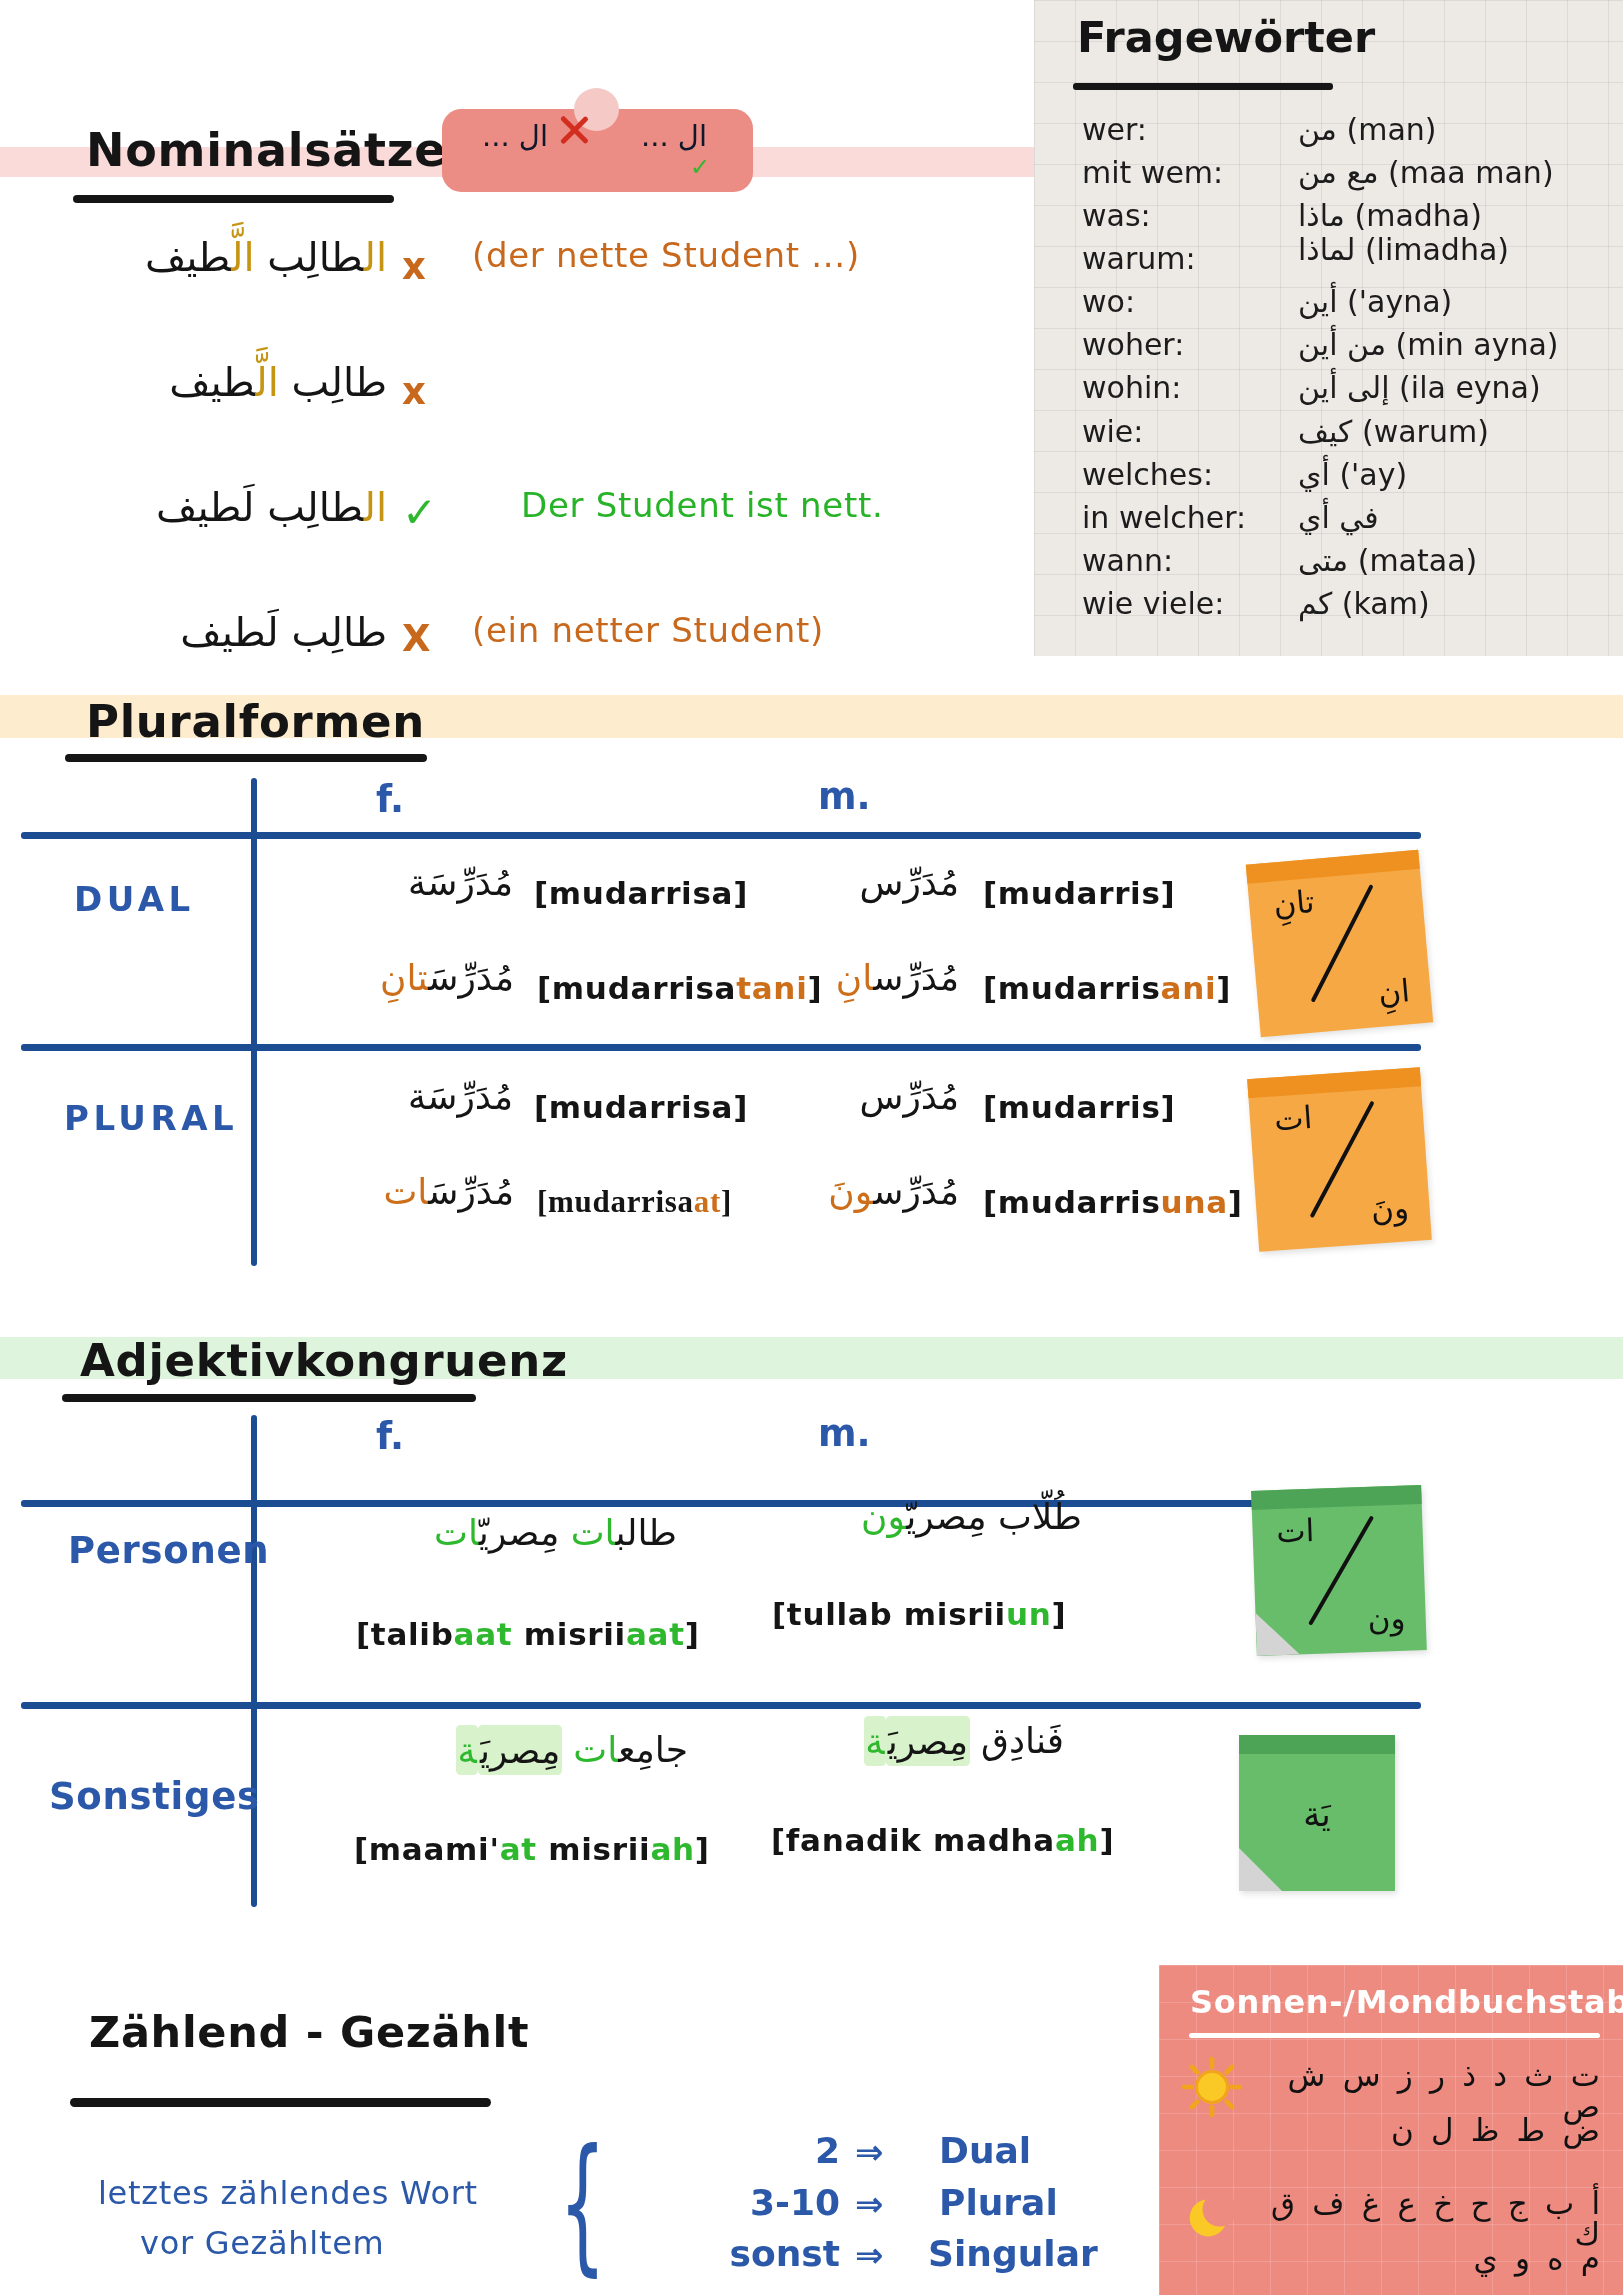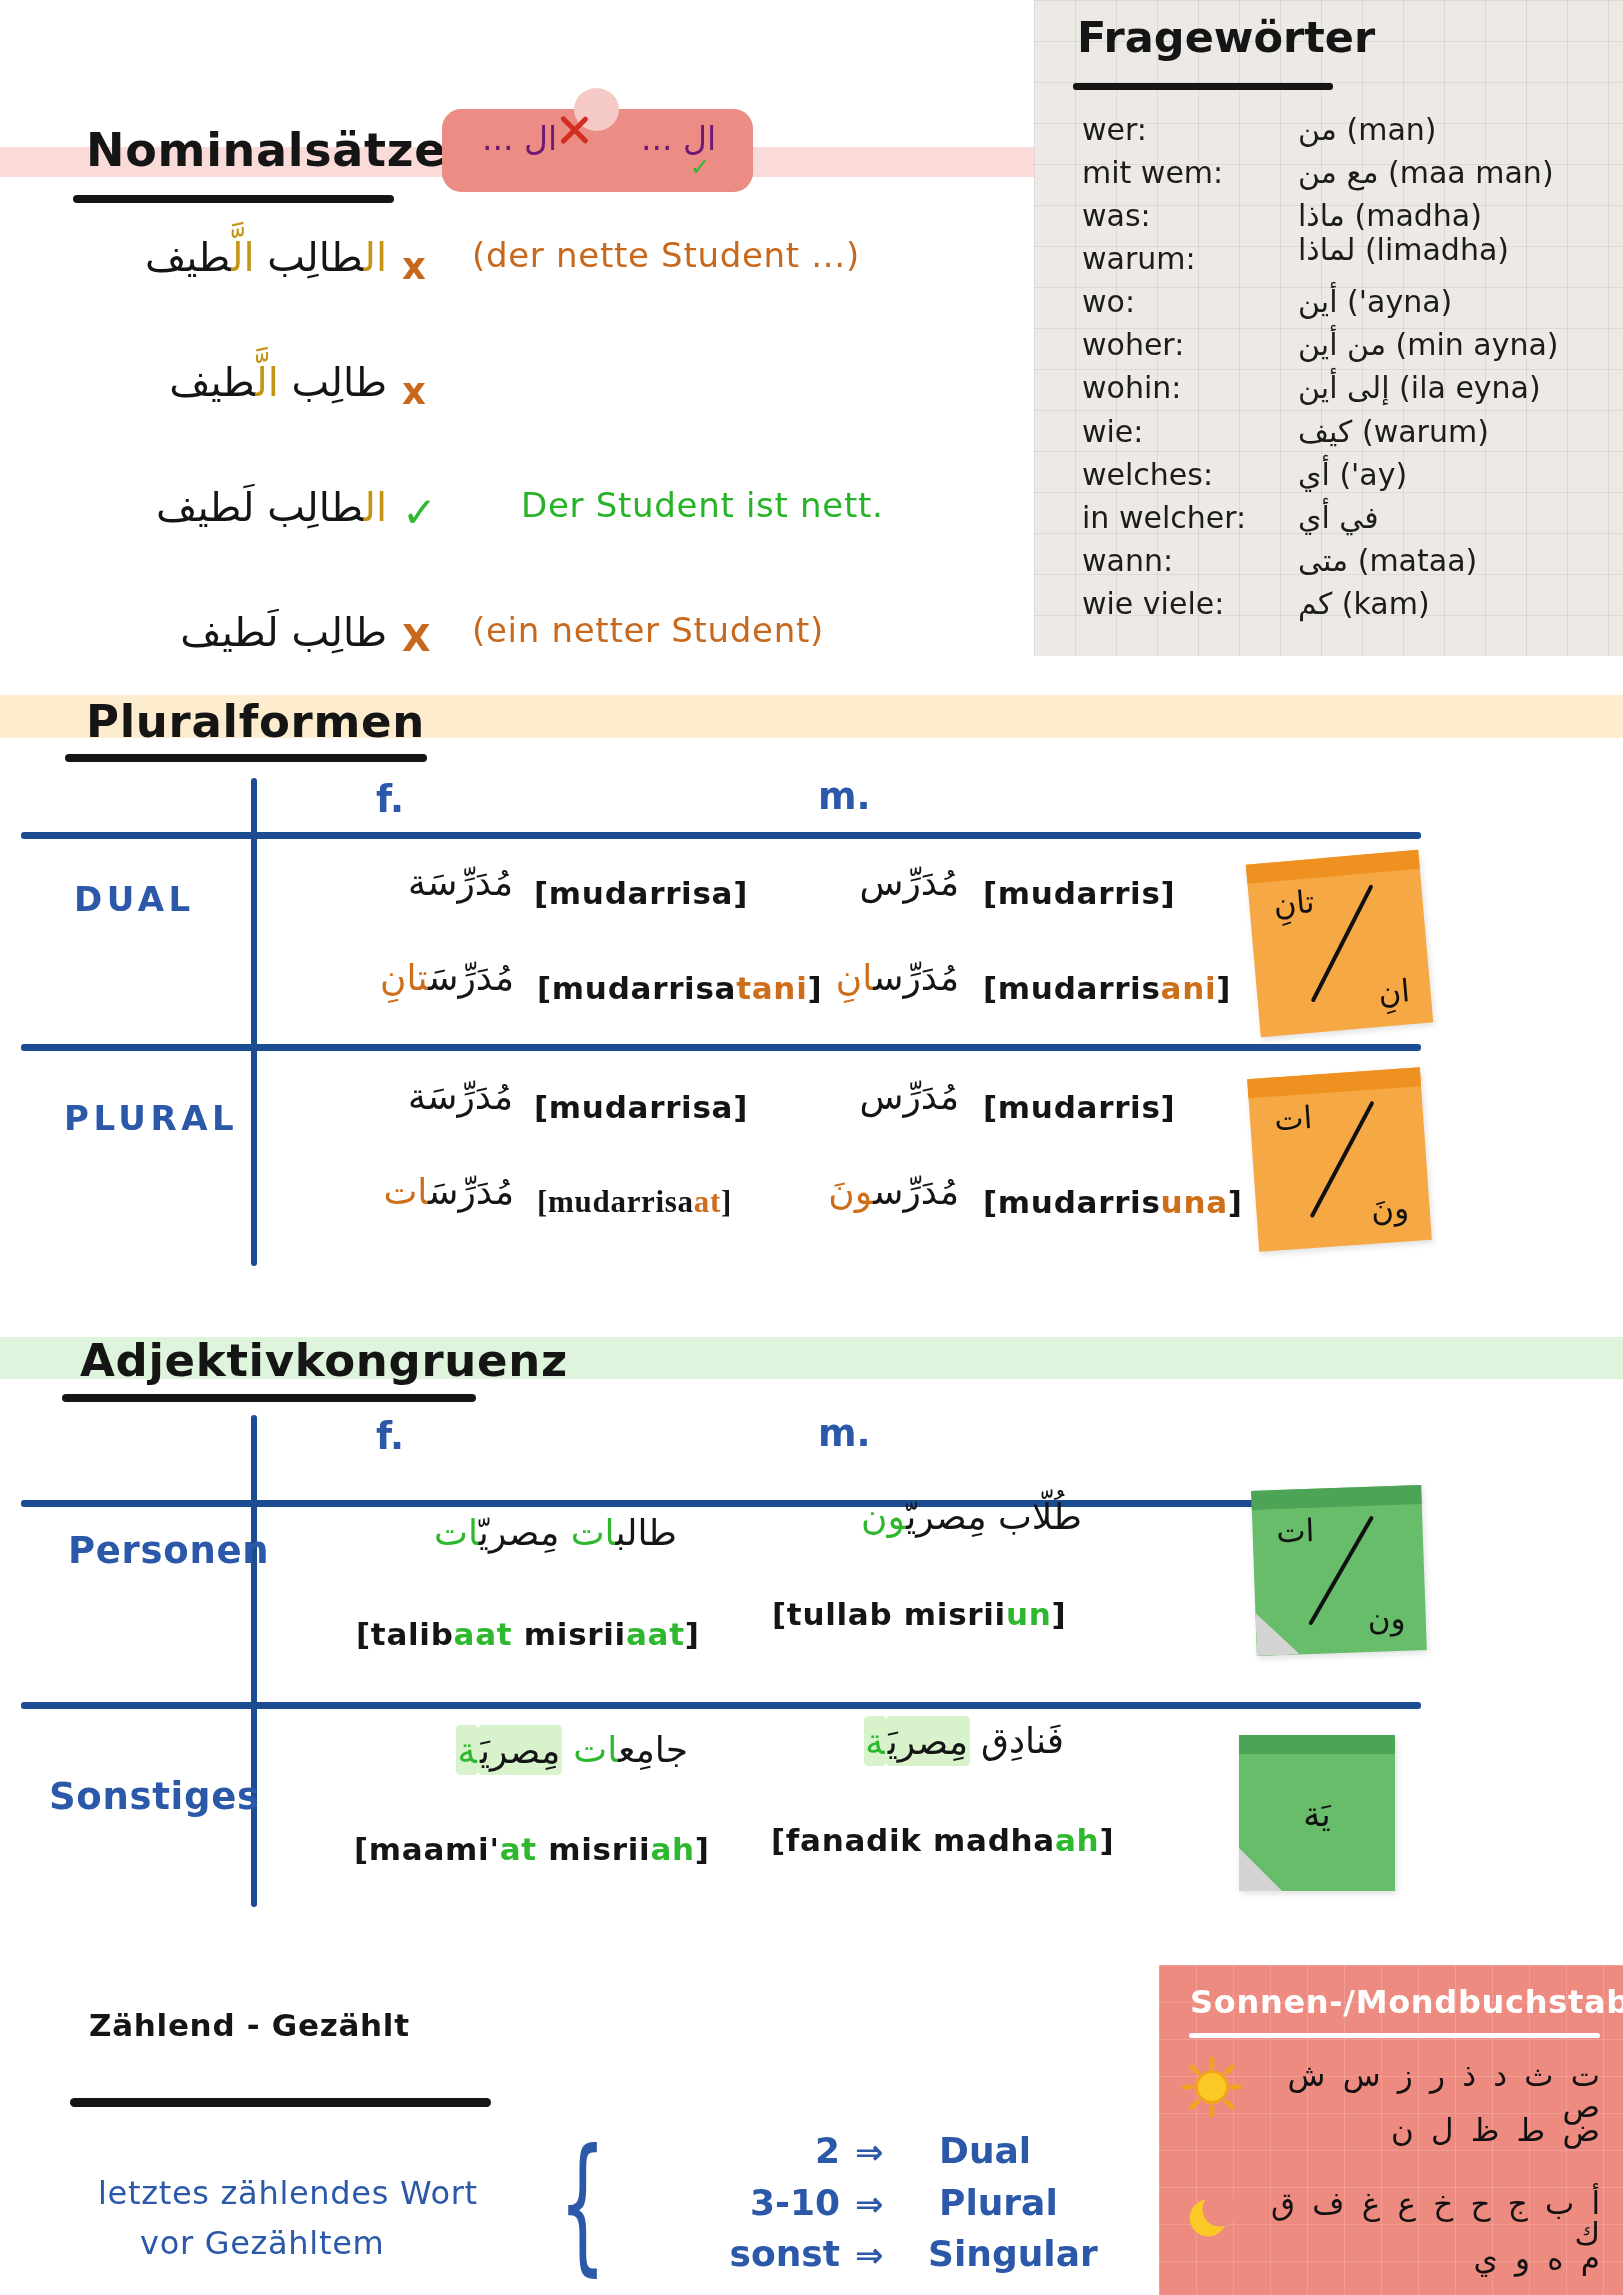--- a/index.html
+++ b/index.html
@@ -18,21 +18,21 @@
   .band-pink{top:147px;height:30px;width:1035px;background:#fbdada;}
   .band-cream{top:695px;height:43px;background:#fdeccd;}
   .band-green{top:1337px;height:42px;background:#def4dc;}
   .rule{position:absolute;background:#151515;border-radius:4.5px;height:8.2px;}
 
   .h-title{position:absolute;font-size:45px;font-weight:bold;color:#151515;letter-spacing:0.7px;}
 
   
   .sticky-pink{position:absolute;left:442px;top:109px;width:311px;height:83px;background:#eb8d85;border-radius:19.3px;z-index:3;}
   .sticky-pink-tab{position:absolute;left:574px;top:88px;width:45px;height:43px;border-radius:50%;background:#f5c9c5;z-index:4;}
-  .snote-word{position:absolute;font-size:33px;color:#701a75;direction:rtl;z-index:5;}
+  .snote-word{position:absolute;font-size:29px;color:#0f172a;direction:rtl;z-index:5;}
   .snote-check{position:absolute;font-size:24px;color:#2eb82e;font-weight:bold;z-index:5;}
   .cross-icon{position:absolute;width:36px;height:36px;z-index:6;}
   .cross-icon::before,.cross-icon::after{content:'';position:absolute;left:16.4px;top:0;width:4.5px;height:36px;background:#d22d1e;border-radius:2.2px;}
   .cross-icon::before{transform:rotate(45deg);}
   .cross-icon::after{transform:rotate(-45deg);}
 
   .ar-line{position:absolute;left:52px;width:335px;direction:rtl;text-align:right;font-size:40px;line-height:1.45;}
   .mark{position:absolute;left:402px;font-size:37px;font-weight:bold;}
   .mark-orange{color:#c8681c;}
   .mark-green{color:#2eb82e;font-size:42px;}
@@ -220,21 +220,21 @@
     <div class="slash"></div>
     <span class="s-top">ات</span>
     <span class="s-bottom">ون</span>
   </div>
   <div class="sticky sticky-green" style="left:1239px;top:1735px;width:156px;height:156px;">
     <div class="strip"></div>
     <div class="curl"></div>
     <span class="s-center">يَة</span>
   </div>
 
-  <div class="h-title" style="left:89px;top:2007px;font-size:31px;">Zählend - Gezählt</div>
+  <div class="h-title" style="left:89px;top:2007px;font-size:43px;">Zählend - Gezählt</div>
   <div class="rule" style="left:70px;top:2098px;width:421px;height:9px;"></div>
 
   <span class="blue-hand" style="left:98px;top:2174px;">letztes zählendes Wort</span>
   <span class="blue-hand" style="left:140px;top:2224px;text-align:center;">vor Gezähltem</span>
   <span class="brace" style="left:559px;top:2129px;">{</span>
 
   <span class="cond" style="left:714px;top:2130px;">2</span>
   <span class="arrow" style="left:855px;top:2132px;">⇒</span>
   <span class="res" style="left:939px;top:2130px;">Dual</span>
   <span class="cond" style="left:714px;top:2182px;">3-10</span>

